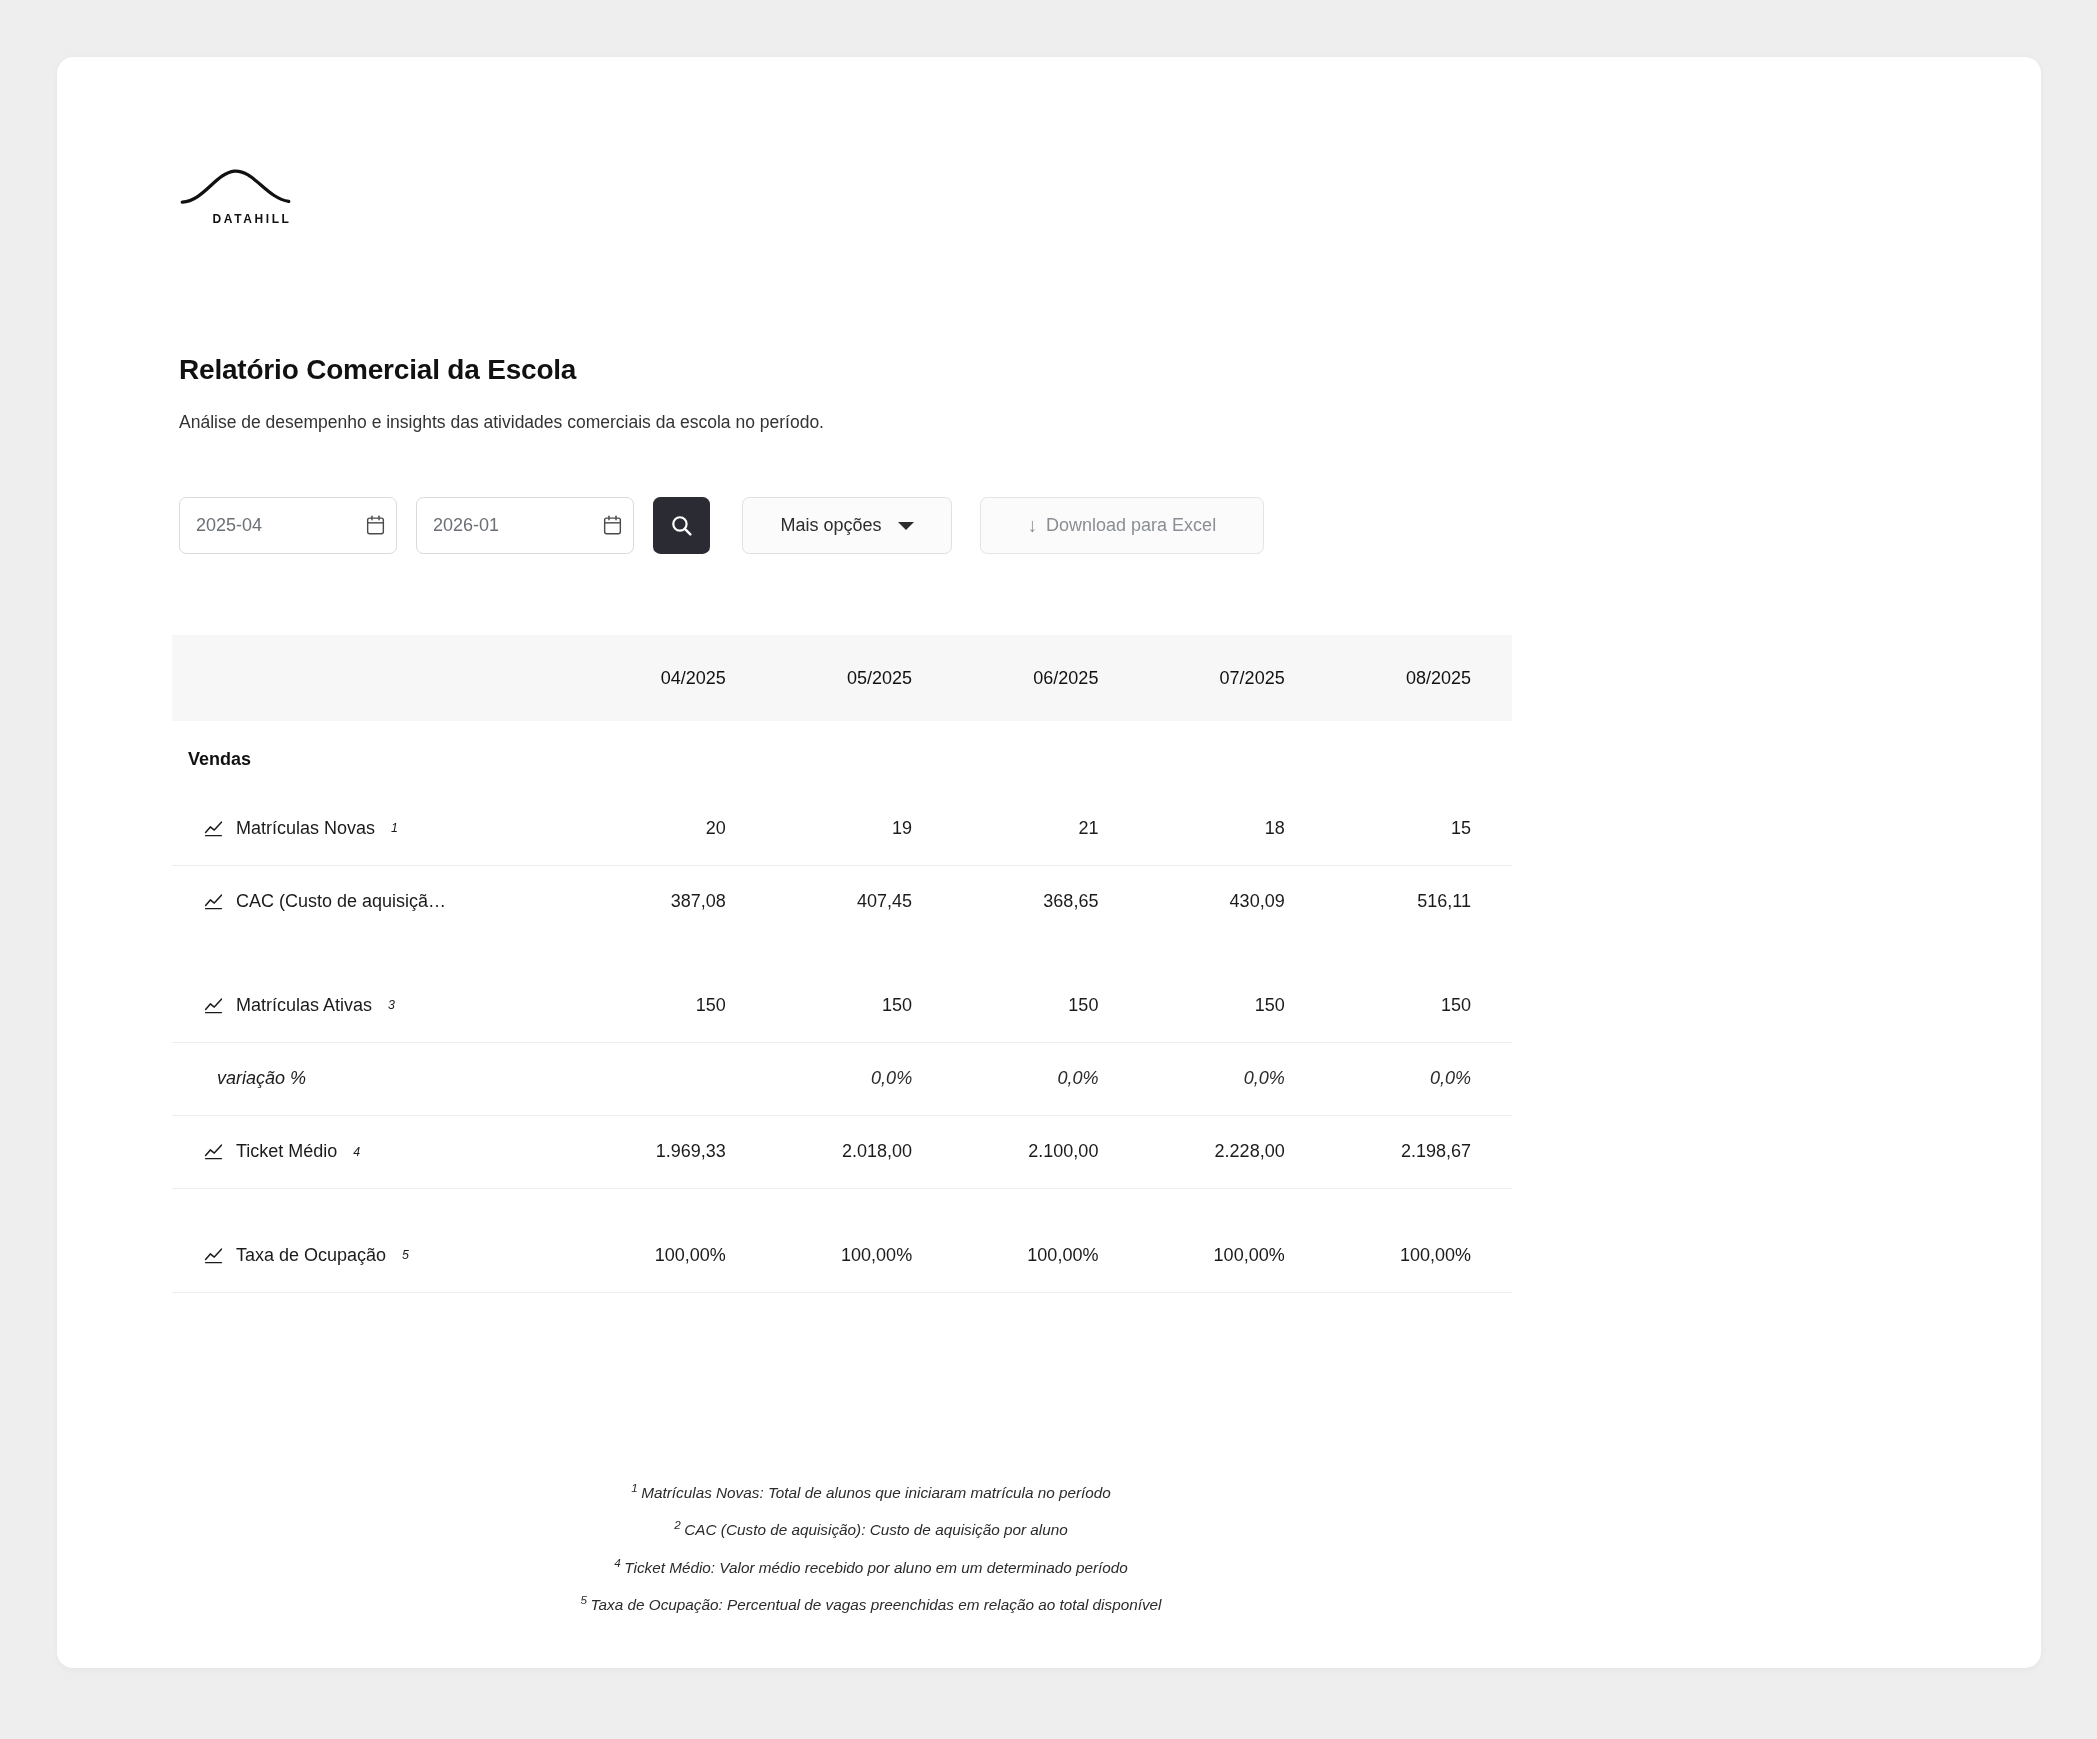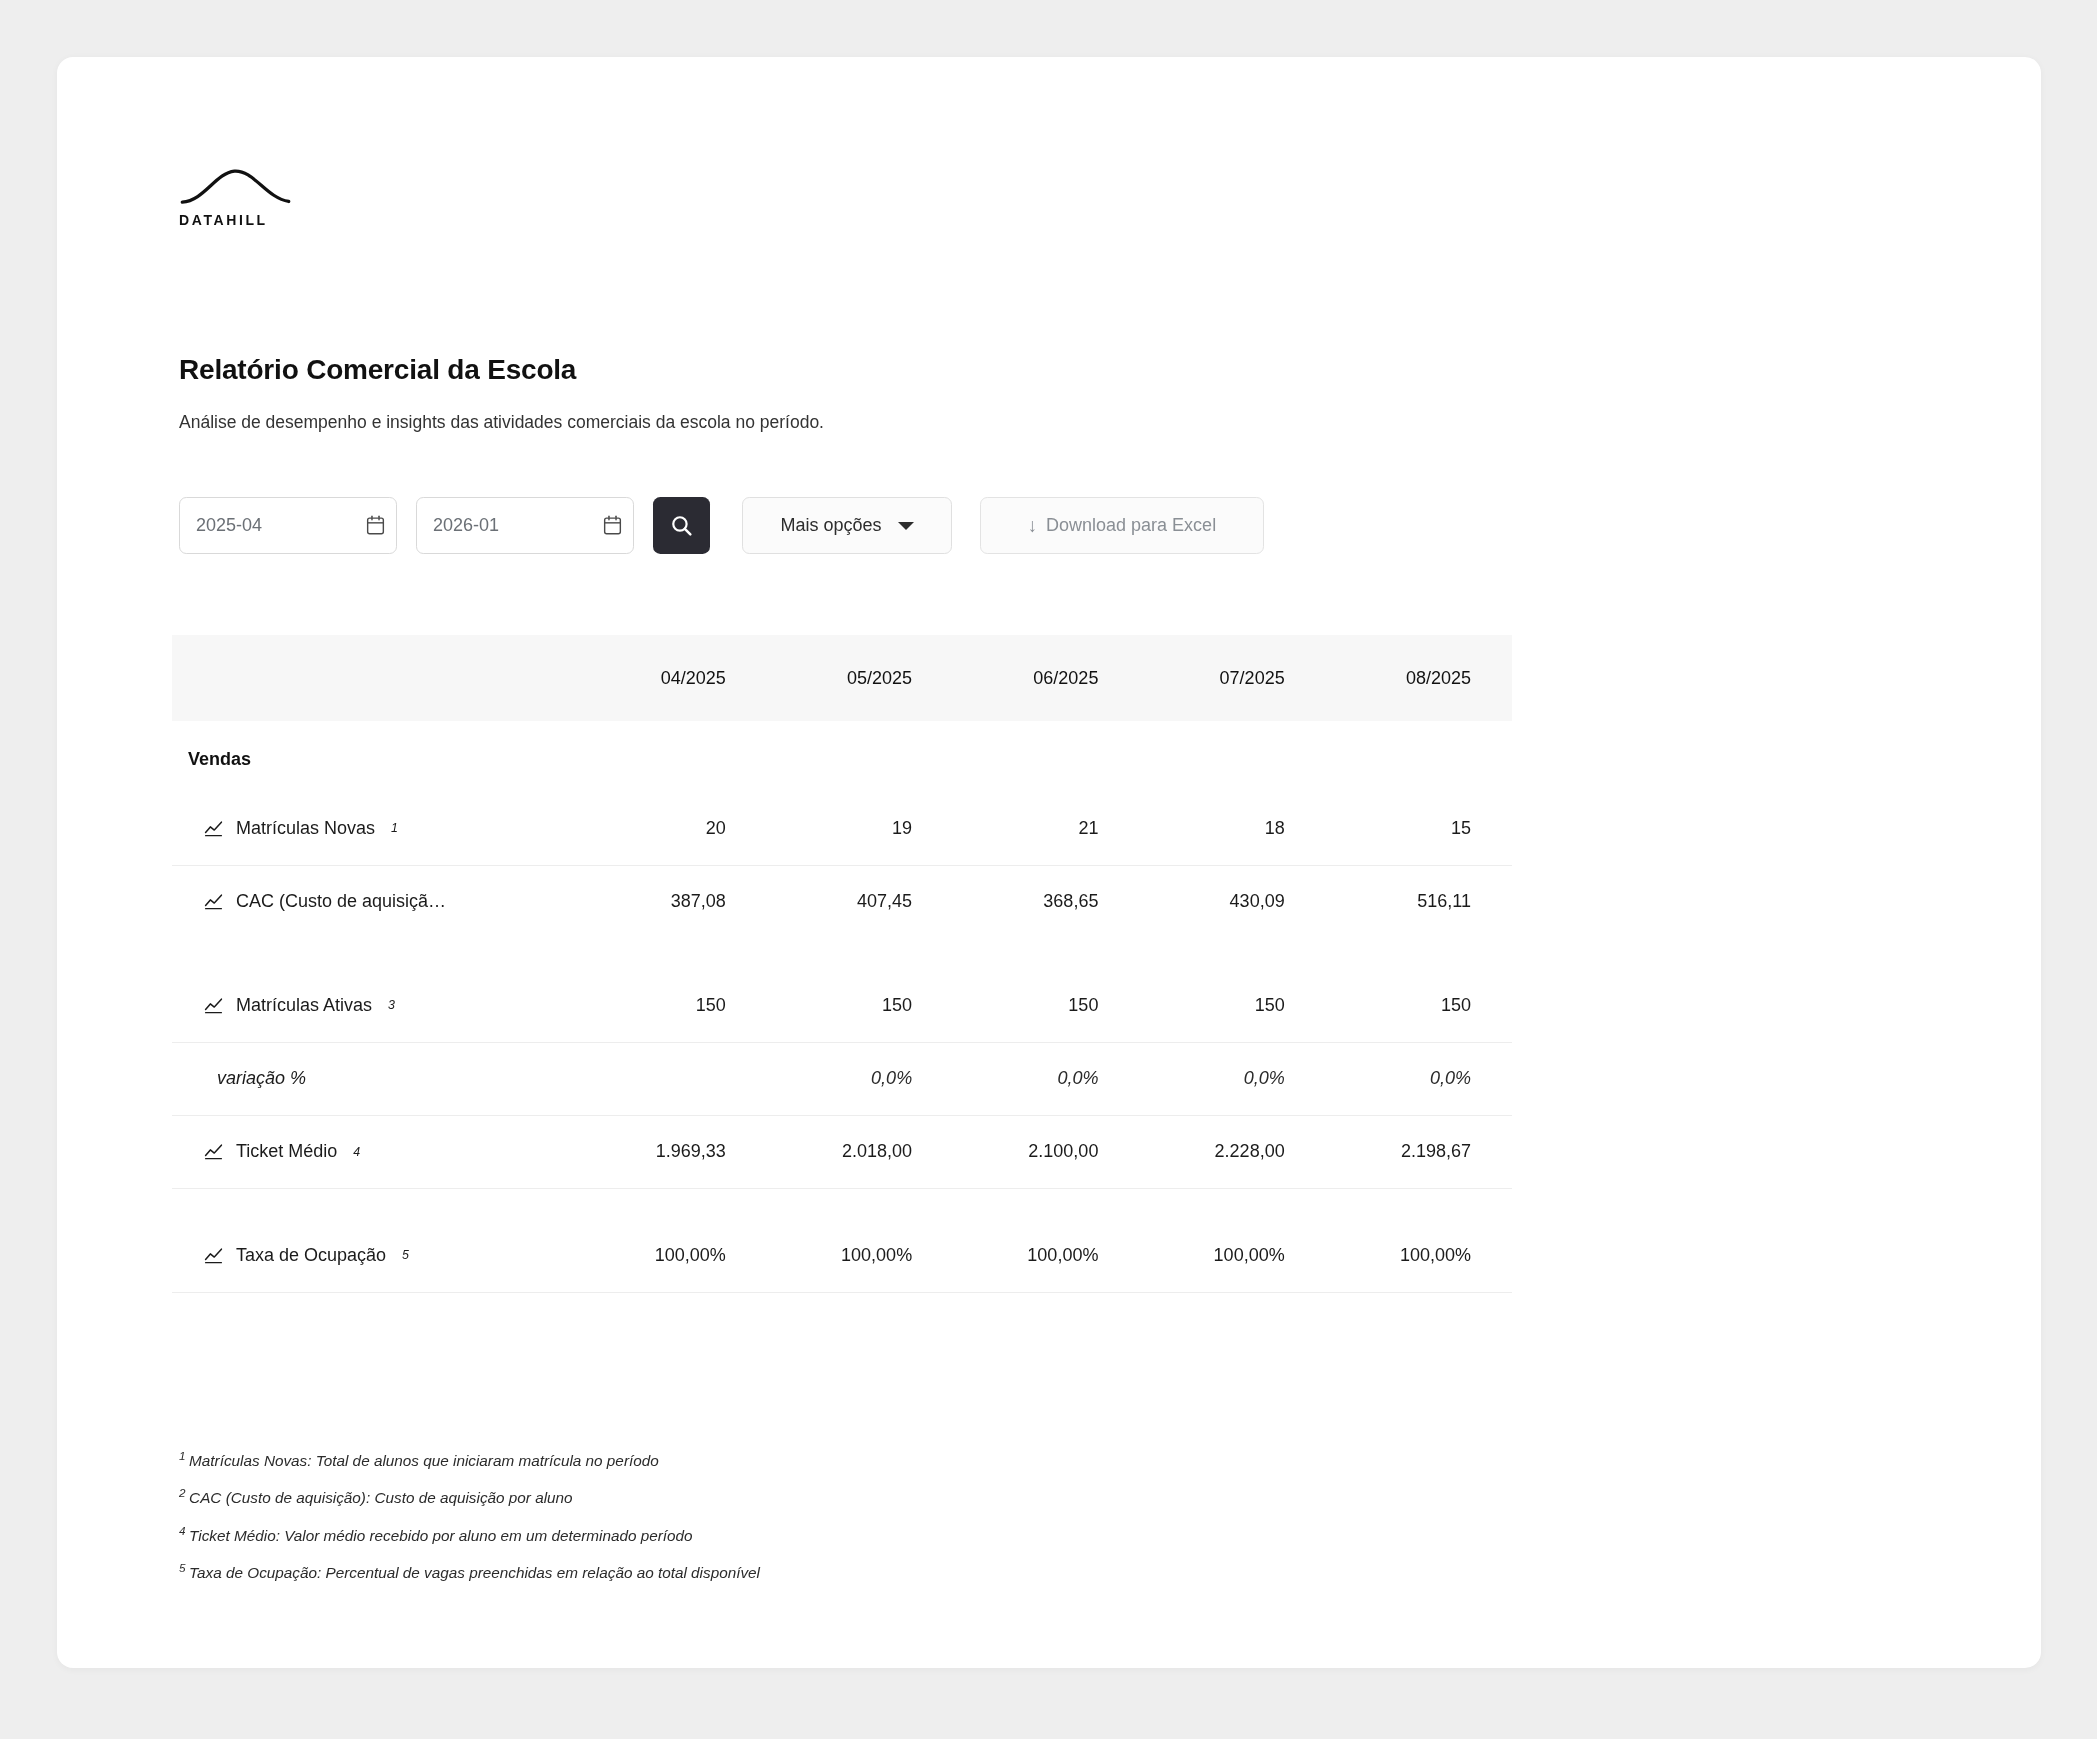--- a/index.html
+++ b/index.html
@@ -30,25 +30,26 @@
   
   .logo-wrap {
     position: absolute;
     left: 122px;
     top: 109px;
     width: 146px;
   }
   .logo-mark { display: block; }
   .logo-text {
     margin-top: 4.4px;
-    font-size: 14px;
+    font-size: 12px;
     letter-spacing: 2.6px;
     font-weight: 700;
     color: #111111;
     font-family: "Liberation Sans", sans-serif;
+    text-align: center;
   }
 
   
   .title {
     position: absolute;
     left: 122px;
     top: 297px;
     font-size: 28px;
     font-weight: 700;
     color: #111111;
@@ -201,22 +202,23 @@
   .var-row td {
     font-style: italic;
     color: #2b2b2b;
   }
   .var-row td.lbl-cell { padding-left: 45px; }
 
   
   .footnotes {
     position: absolute;
     left: 122px;
-    top: 1392px;
+    top: 1424px;
     width: 1384px;
+    text-align: center;
   }
   .footnote {
     font-size: 15.3px;
     font-style: italic;
     color: #2b2b2b;
     margin-bottom: 16px;
     line-height: 1.2;
   }
   .footnote sup {
     font-size: 11.7px;

